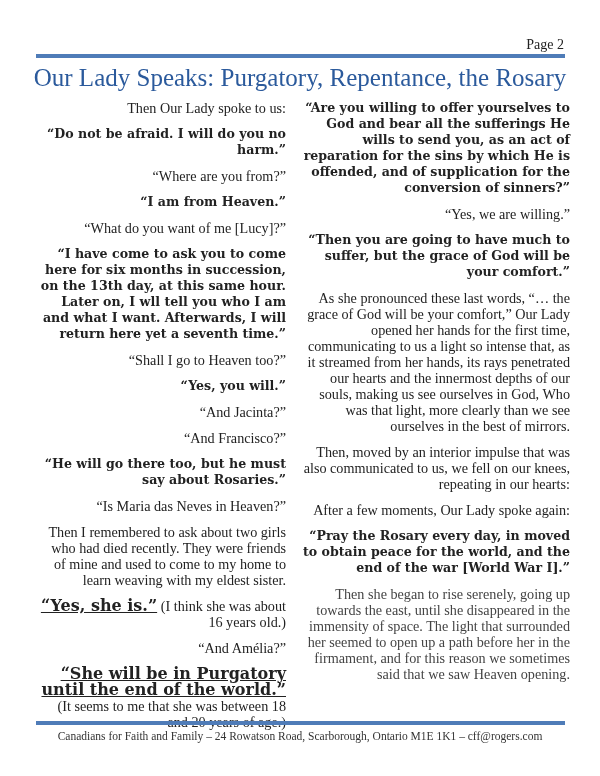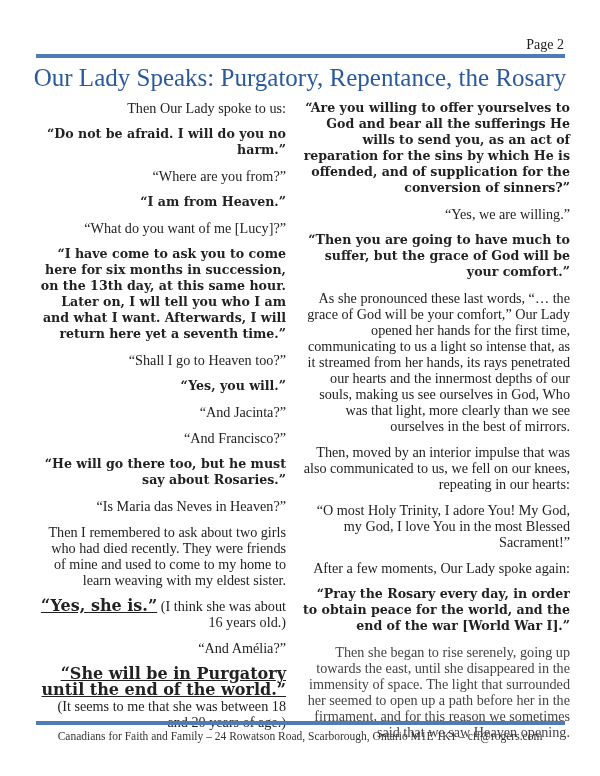--- a/index.html
+++ b/index.html
@@ -46,20 +46,19 @@
   <p>“And Amélia?”</p>
   <p><b>“She will be in Purgatory until the end of the world.”</b><span> (It seems to me that she was between 18 and 20 years of age.)</span></p>
 </div>
 
 <div class="col right">
   <p class="bold">“Are you willing to offer yourselves to God and bear all the sufferings He wills to send you, as an act of reparation for the sins by which He is offended, and of supplication for the conversion of sinners?”</p>
   <p>“Yes, we are willing.”</p>
   <p class="bold">“Then you are going to have much to suffer, but the grace of God will be your comfort.”</p>
   <p>As she pronounced these last words, “… the grace of God will be your comfort,” Our Lady opened her hands for the first time, communicating to us a light so intense that, as it streamed from her hands, its rays penetrated our hearts and the innermost depths of our souls, making us see ourselves in God, Who was that light, more clearly than we see ourselves in the best of mirrors.</p>
   <p>Then, moved by an interior impulse that was also communicated to us, we fell on our knees, repeating in our hearts:</p>
-  <p>“O most Holy Trinity, I adore You! My God, my God, I love You in the most Blessed Sacrament!”</p>
   <p>After a few moments, Our Lady spoke again:</p>
-  <p class="bold">“Pray the Rosary every day, in order to obtain peace for the world, and the end of the war [World War I].”</p>
+  <p class="bold">“Pray the Rosary every day, in moved to obtain peace for the world, and the end of the war [World War I].”</p>
   <p style="color:#444;">Then she began to rise serenely, going up towards the east, until she disappeared in the immensity of space. The light that surrounded her seemed to open up a path before her in the firmament, and for this reason we sometimes said that we saw Heaven opening.</p>
 </div>
 
 <div class="rule bottom"></div>
 <div class="footer">Canadians for Faith and Family – 24 Rowatson Road, Scarborough, Ontario  M1E 1K1 – cff@rogers.com</div>
 
 </body></html>

